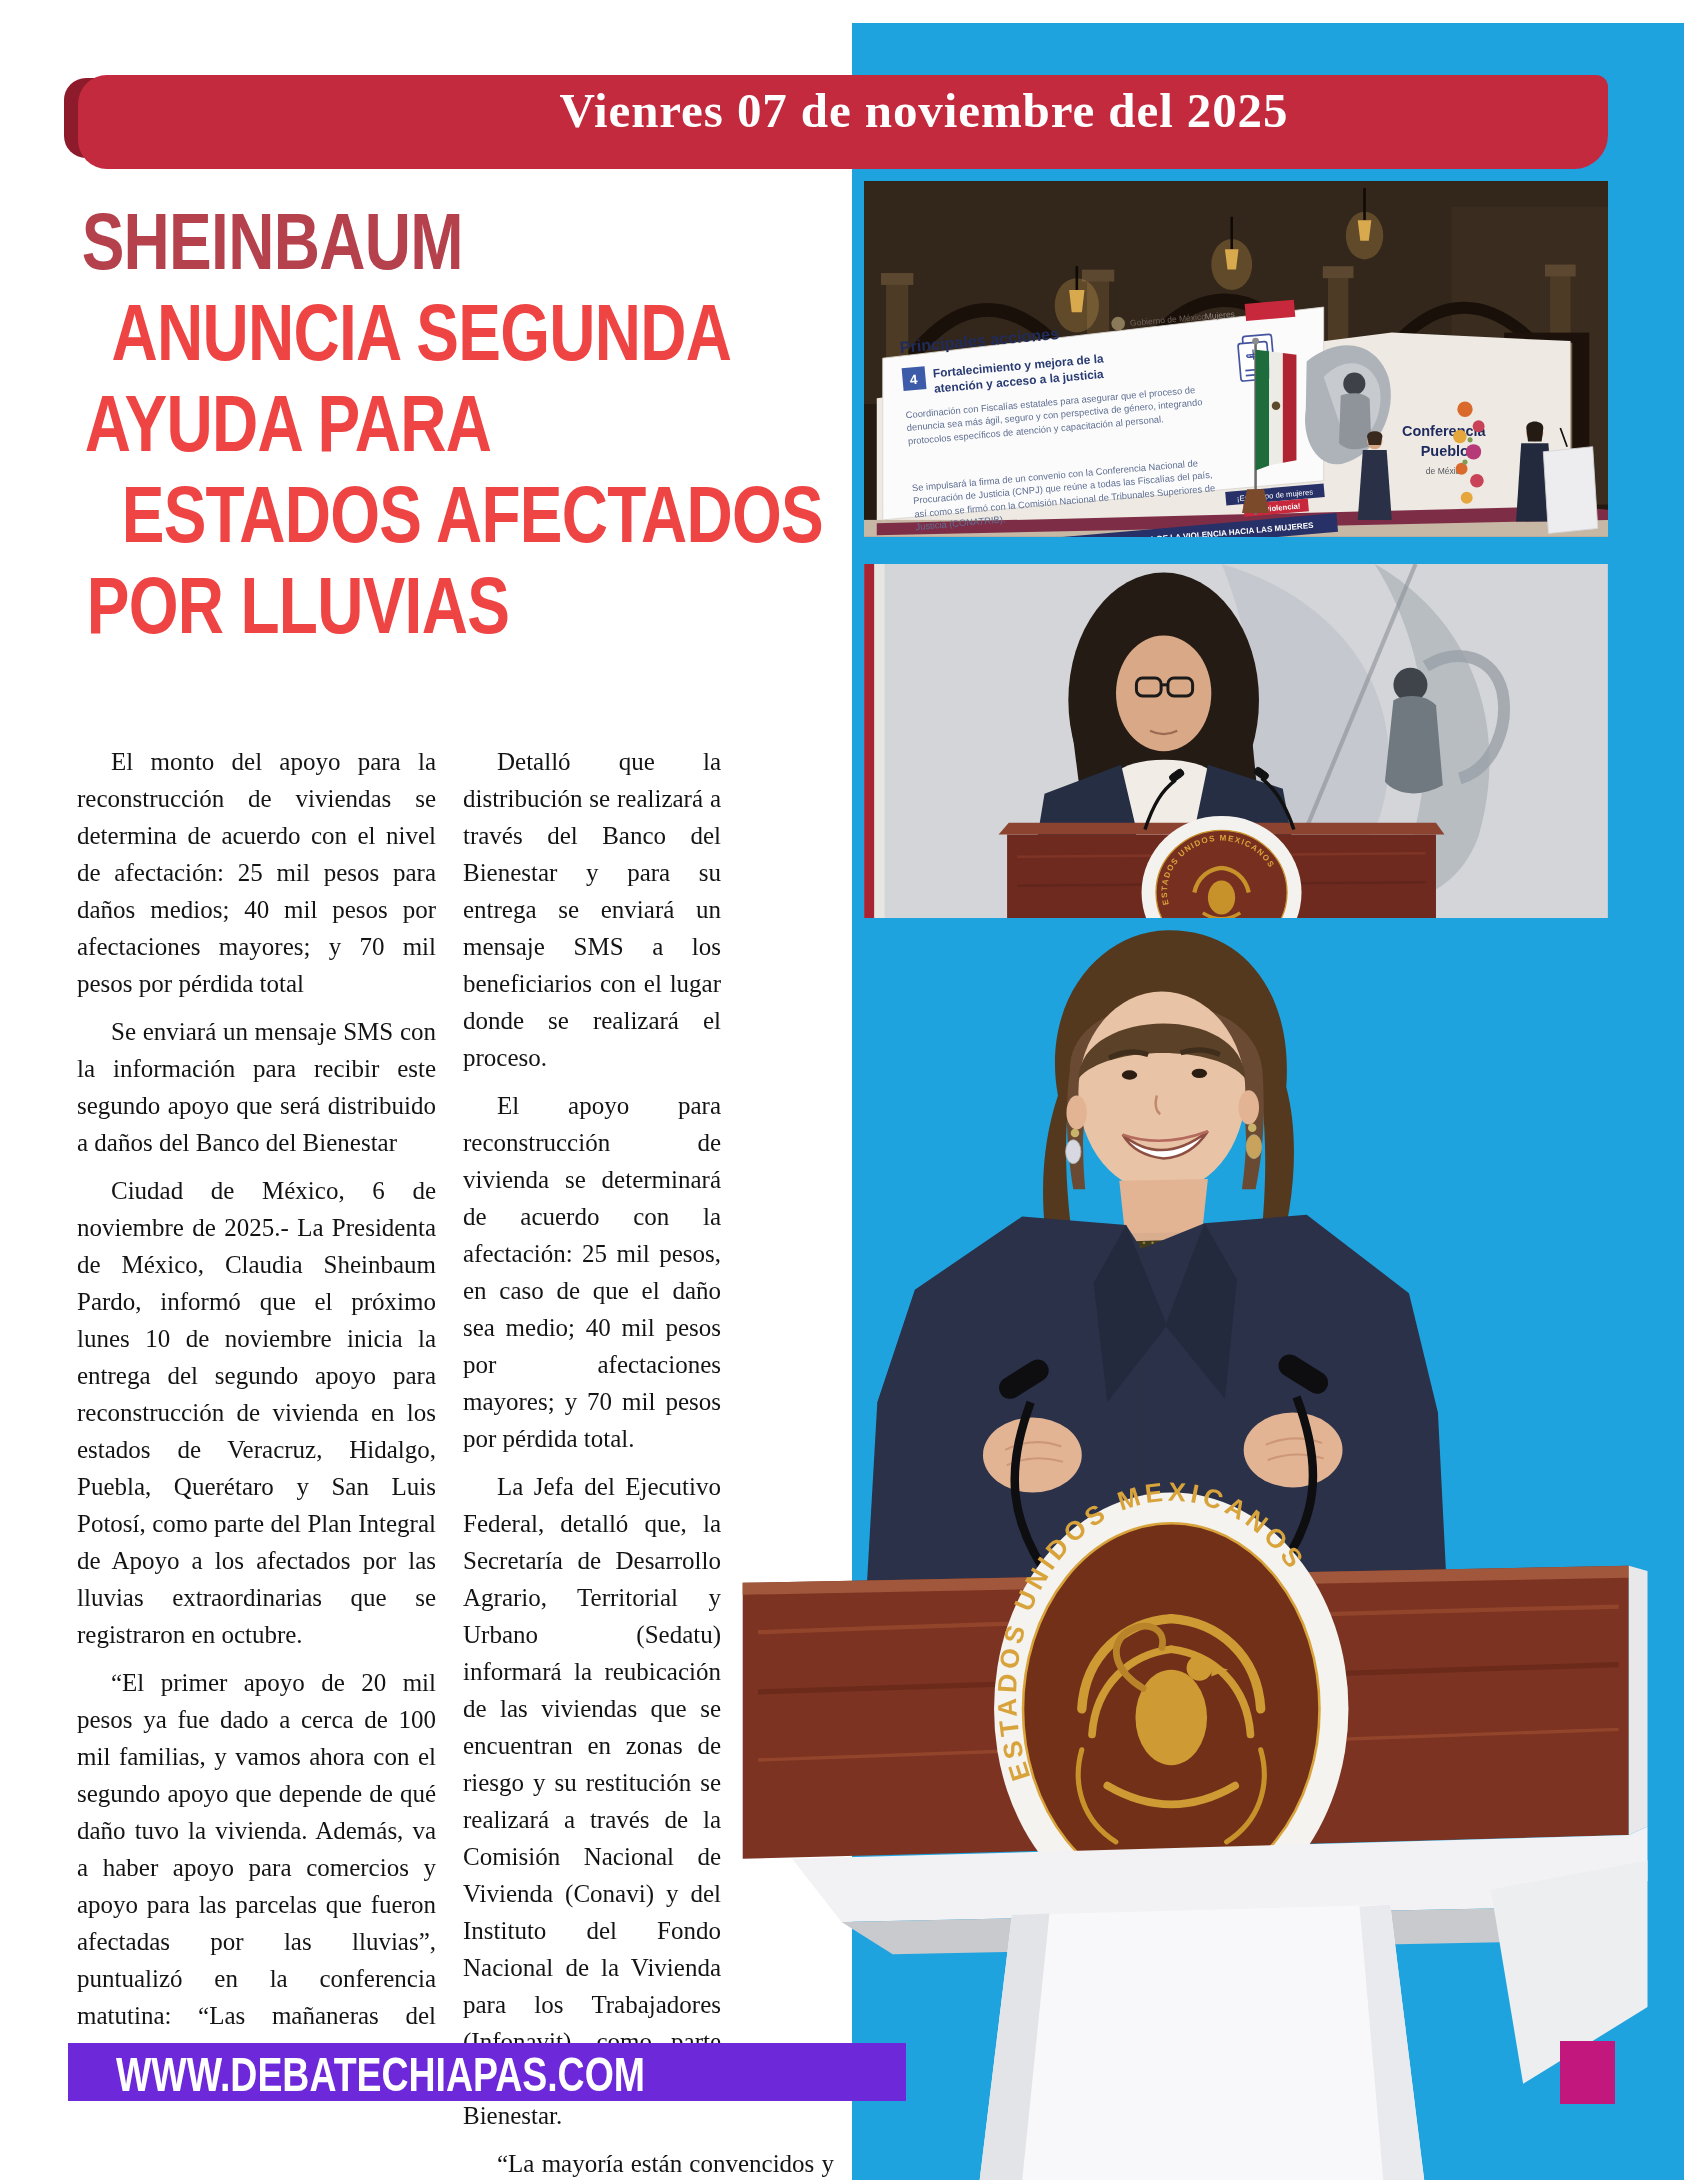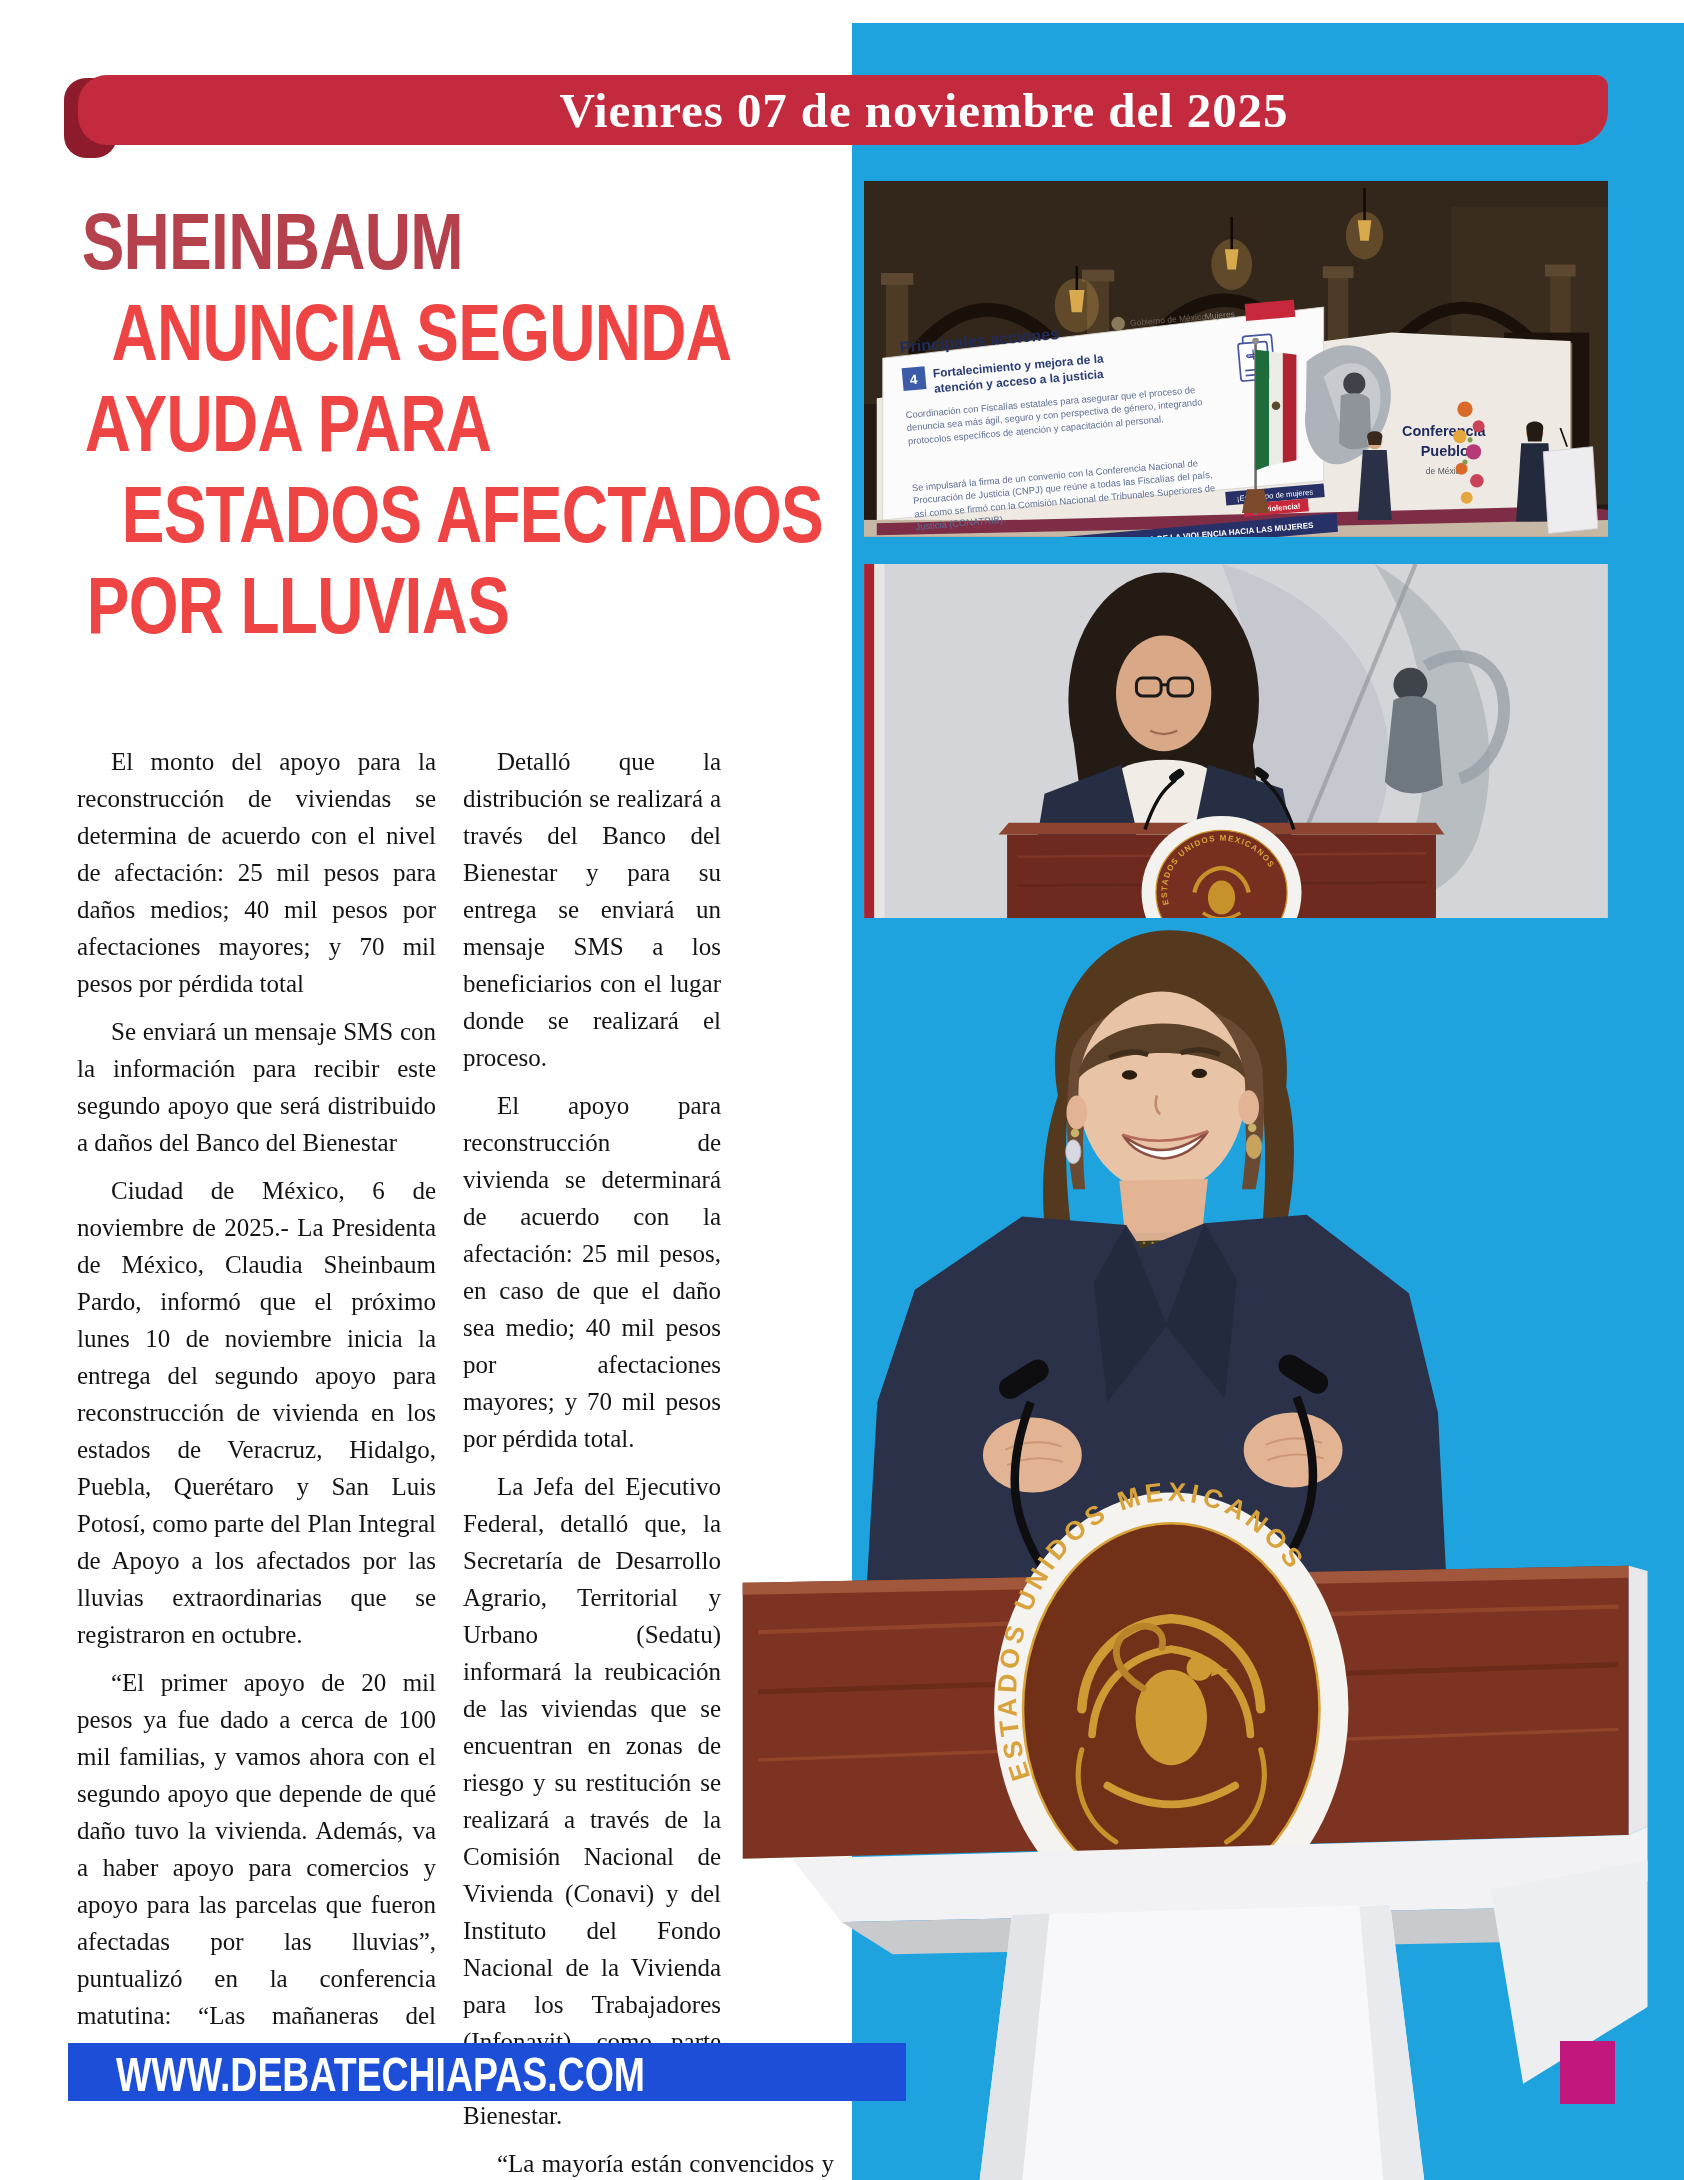--- a/index.html
+++ b/index.html
@@ -3,21 +3,21 @@
 <meta charset="utf-8">
 <style>
   html,body{margin:0;padding:0;}
   body{width:1685px;height:2181px;position:relative;background:#ffffff;overflow:hidden;
        font-family:"Liberation Serif", serif;}
   .abs{position:absolute;}
   
   .blue-panel{left:852px;top:23px;width:833px;height:2158px;background:#1FA3DE;z-index:0;}
   
   .banner-shadow{left:64px;top:78px;width:53px;height:80px;background:#8E1B2C;border-radius:22px;z-index:3;}
-  .banner{left:78px;top:75px;width:1530px;height:70px;background:#C42A3D;
+  .banner{left:78px;top:75px;width:1530px;height:94px;background:#C42A3D;
           border-radius:29px 12px 34px 29px;z-index:4;}
   .banner .t{position:absolute;left:0;right:0;top:6.8px;text-align:center;transform:translateX(81px);
              color:#fff;font-family:"Liberation Serif",serif;font-weight:bold;font-size:49px;letter-spacing:0.9px;}
   
   .headline{left:34px;top:196px;width:809px;text-align:left;z-index:2;
             font-family:"Liberation Sans",sans-serif;font-weight:bold;}
   .headline .ln{height:91px;line-height:91px;font-size:80px;letter-spacing:-0.9px;}
   .headline .ln > span{display:inline-block;transform:scaleX(.8);transform-origin:center;white-space:nowrap;}
   .hl-red{color:#B4414B;}
   .hl-blue{color:#ef4444;}
@@ -25,21 +25,21 @@
   .col{z-index:2;font-size:25px;line-height:37px;color:#141414;text-align:justify;}
   .col p{margin:0 0 11px 0;text-indent:34px;}
   .col1{left:77px;top:743px;width:359px;}
   .col2{left:463px;top:743px;width:371px;}
   .intrude{float:right;width:101px;height:520px;margin-top:788px;margin-left:12px;}
   
   .photo1{left:864px;top:181px;z-index:1;}
   .photo2{left:864px;top:564px;z-index:1;}
   .photo3{left:741px;top:925px;z-index:2;}
   
-  .footer-bar{left:68px;top:2043px;width:838px;height:58px;background:#1d4ed8;z-index:5;}
+  .footer-bar{left:68px;top:2043px;width:838px;height:58px;background:#6d28d9;z-index:5;}
   .footer-bar .u{position:absolute;left:48px;top:4.3px;color:#fff;font-family:"Liberation Sans",sans-serif;
                  font-weight:bold;font-size:48px;letter-spacing:0px;white-space:nowrap;
                  display:inline-block;transform:scaleX(.78);transform-origin:left center;}
   .magenta{left:1560px;top:2041px;width:55px;height:63px;background:#C2187E;z-index:4;}
   svg text{font-family:"Liberation Sans",sans-serif;}
   .fo{font-family:"Liberation Sans",sans-serif;color:#5E6E92;font-size:11px;line-height:1.4;}
 </style>
 </head>
 <body>
 

